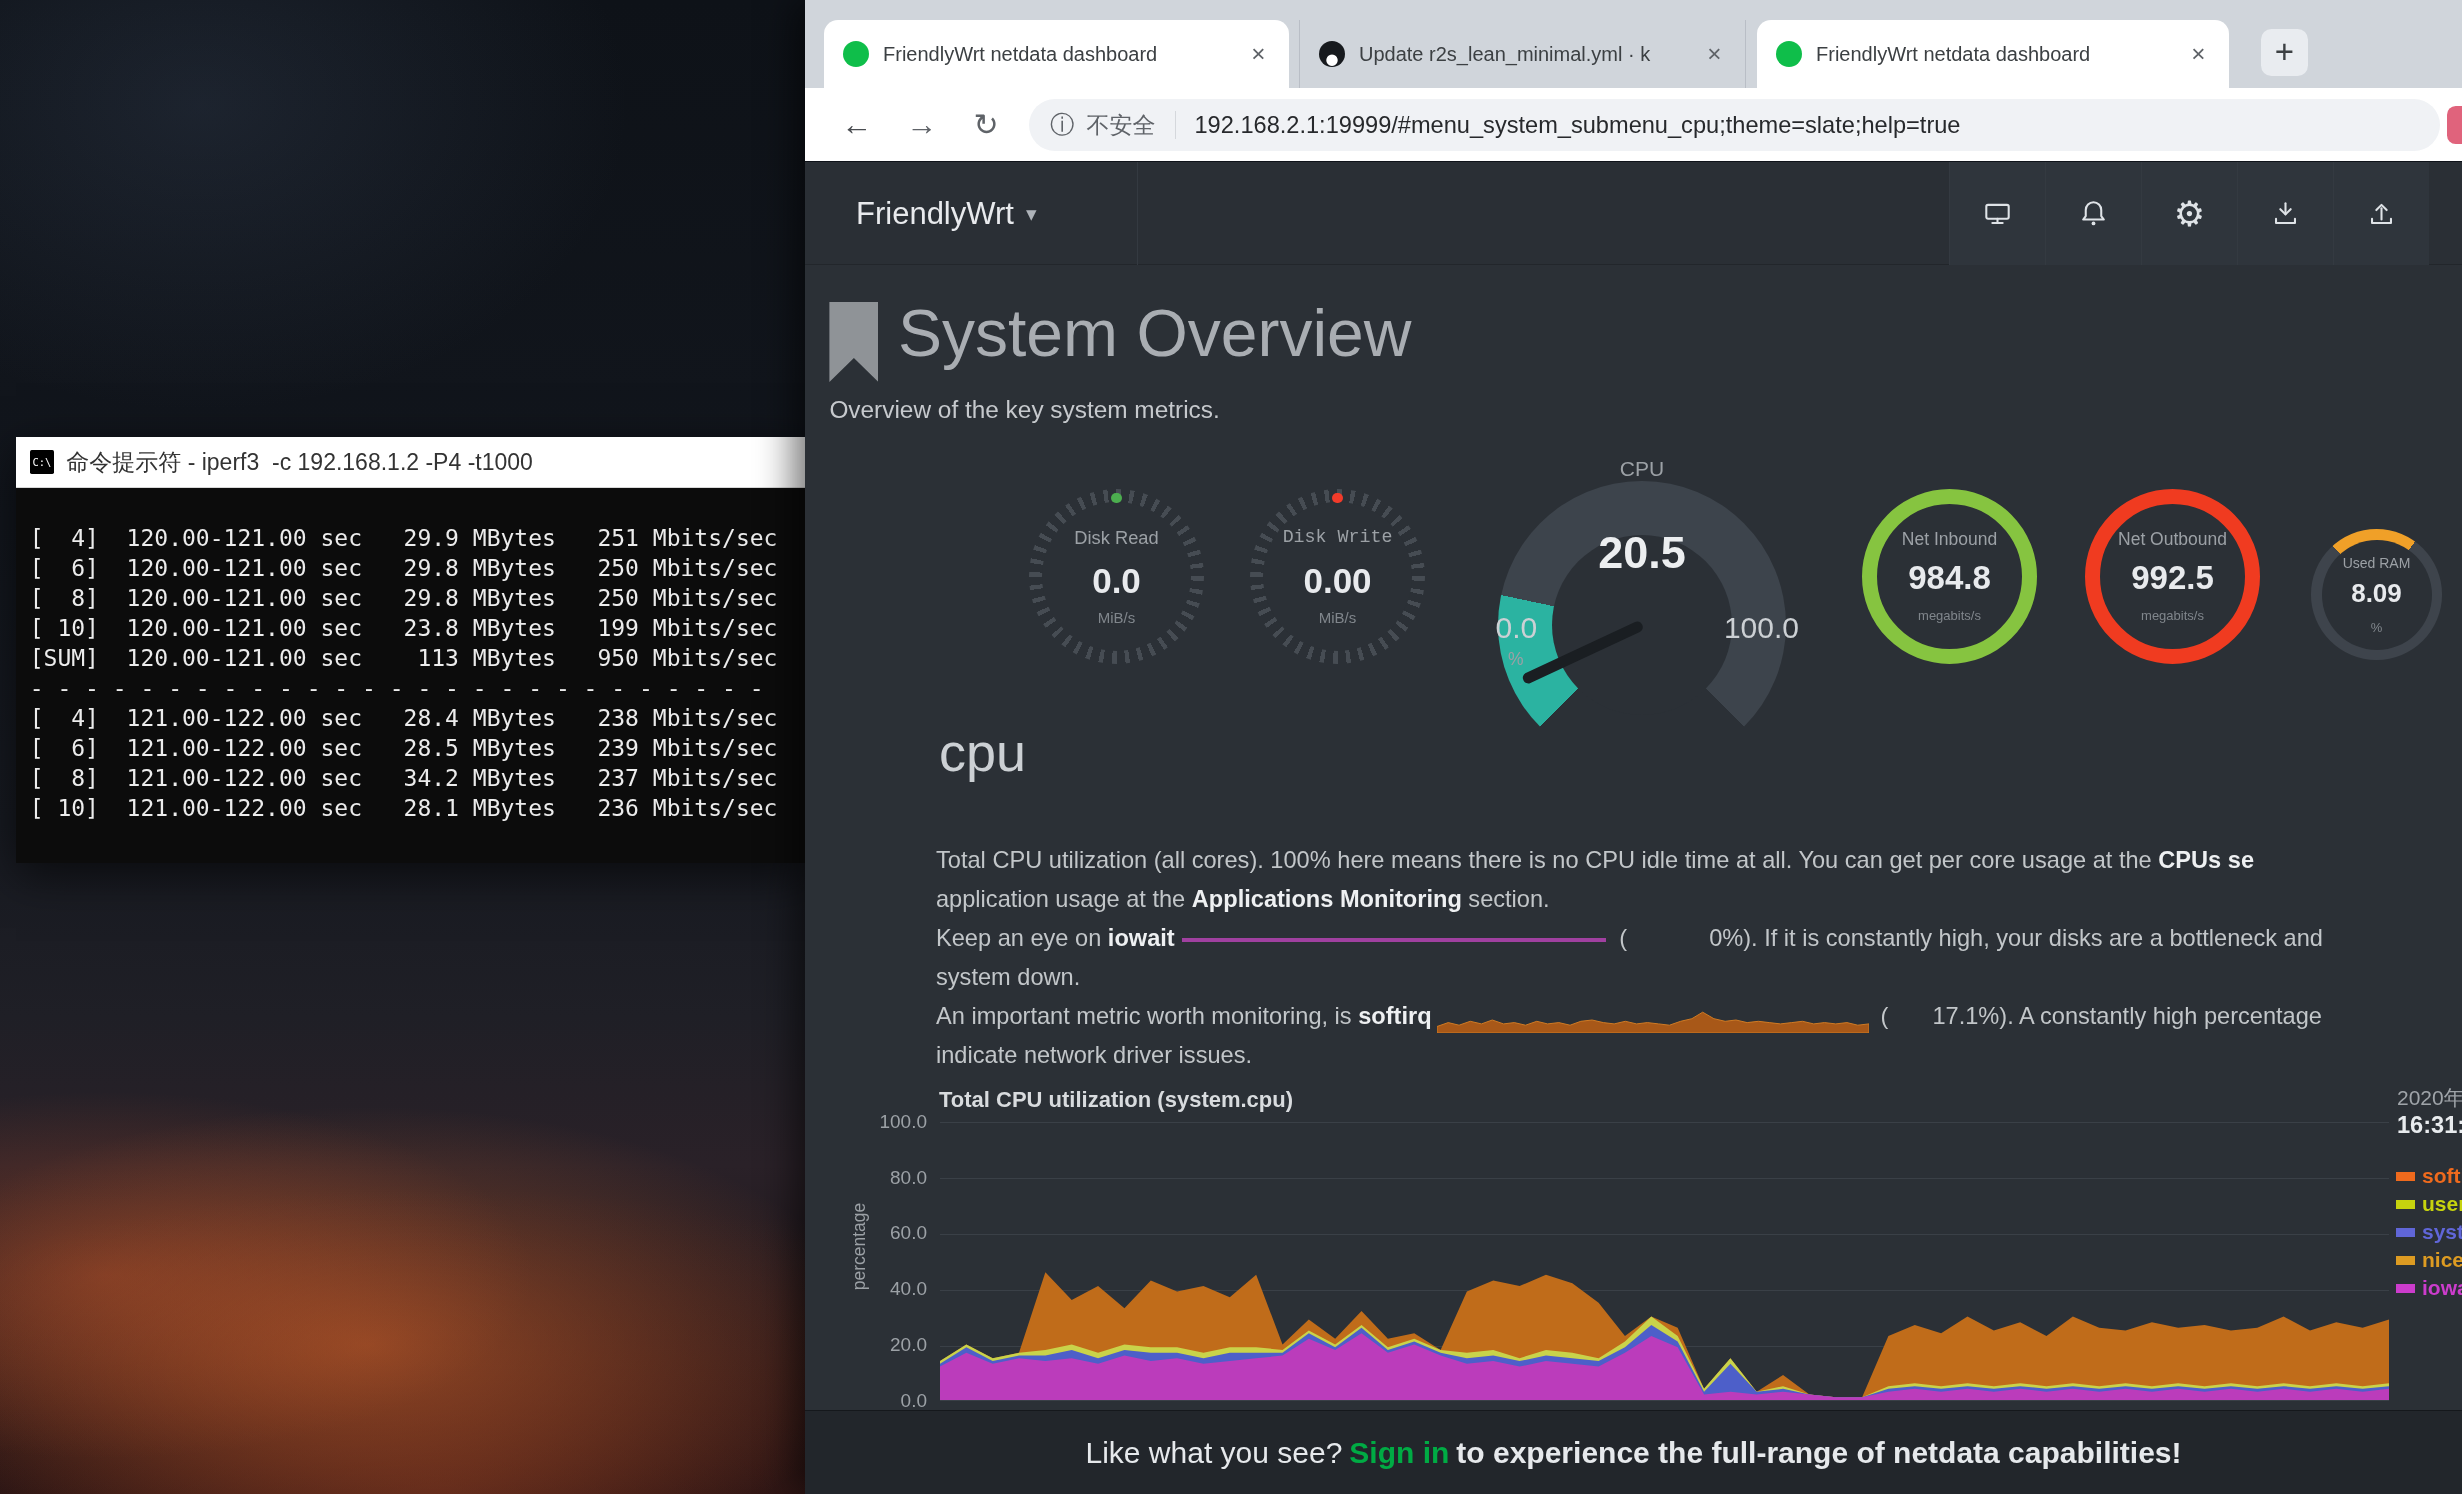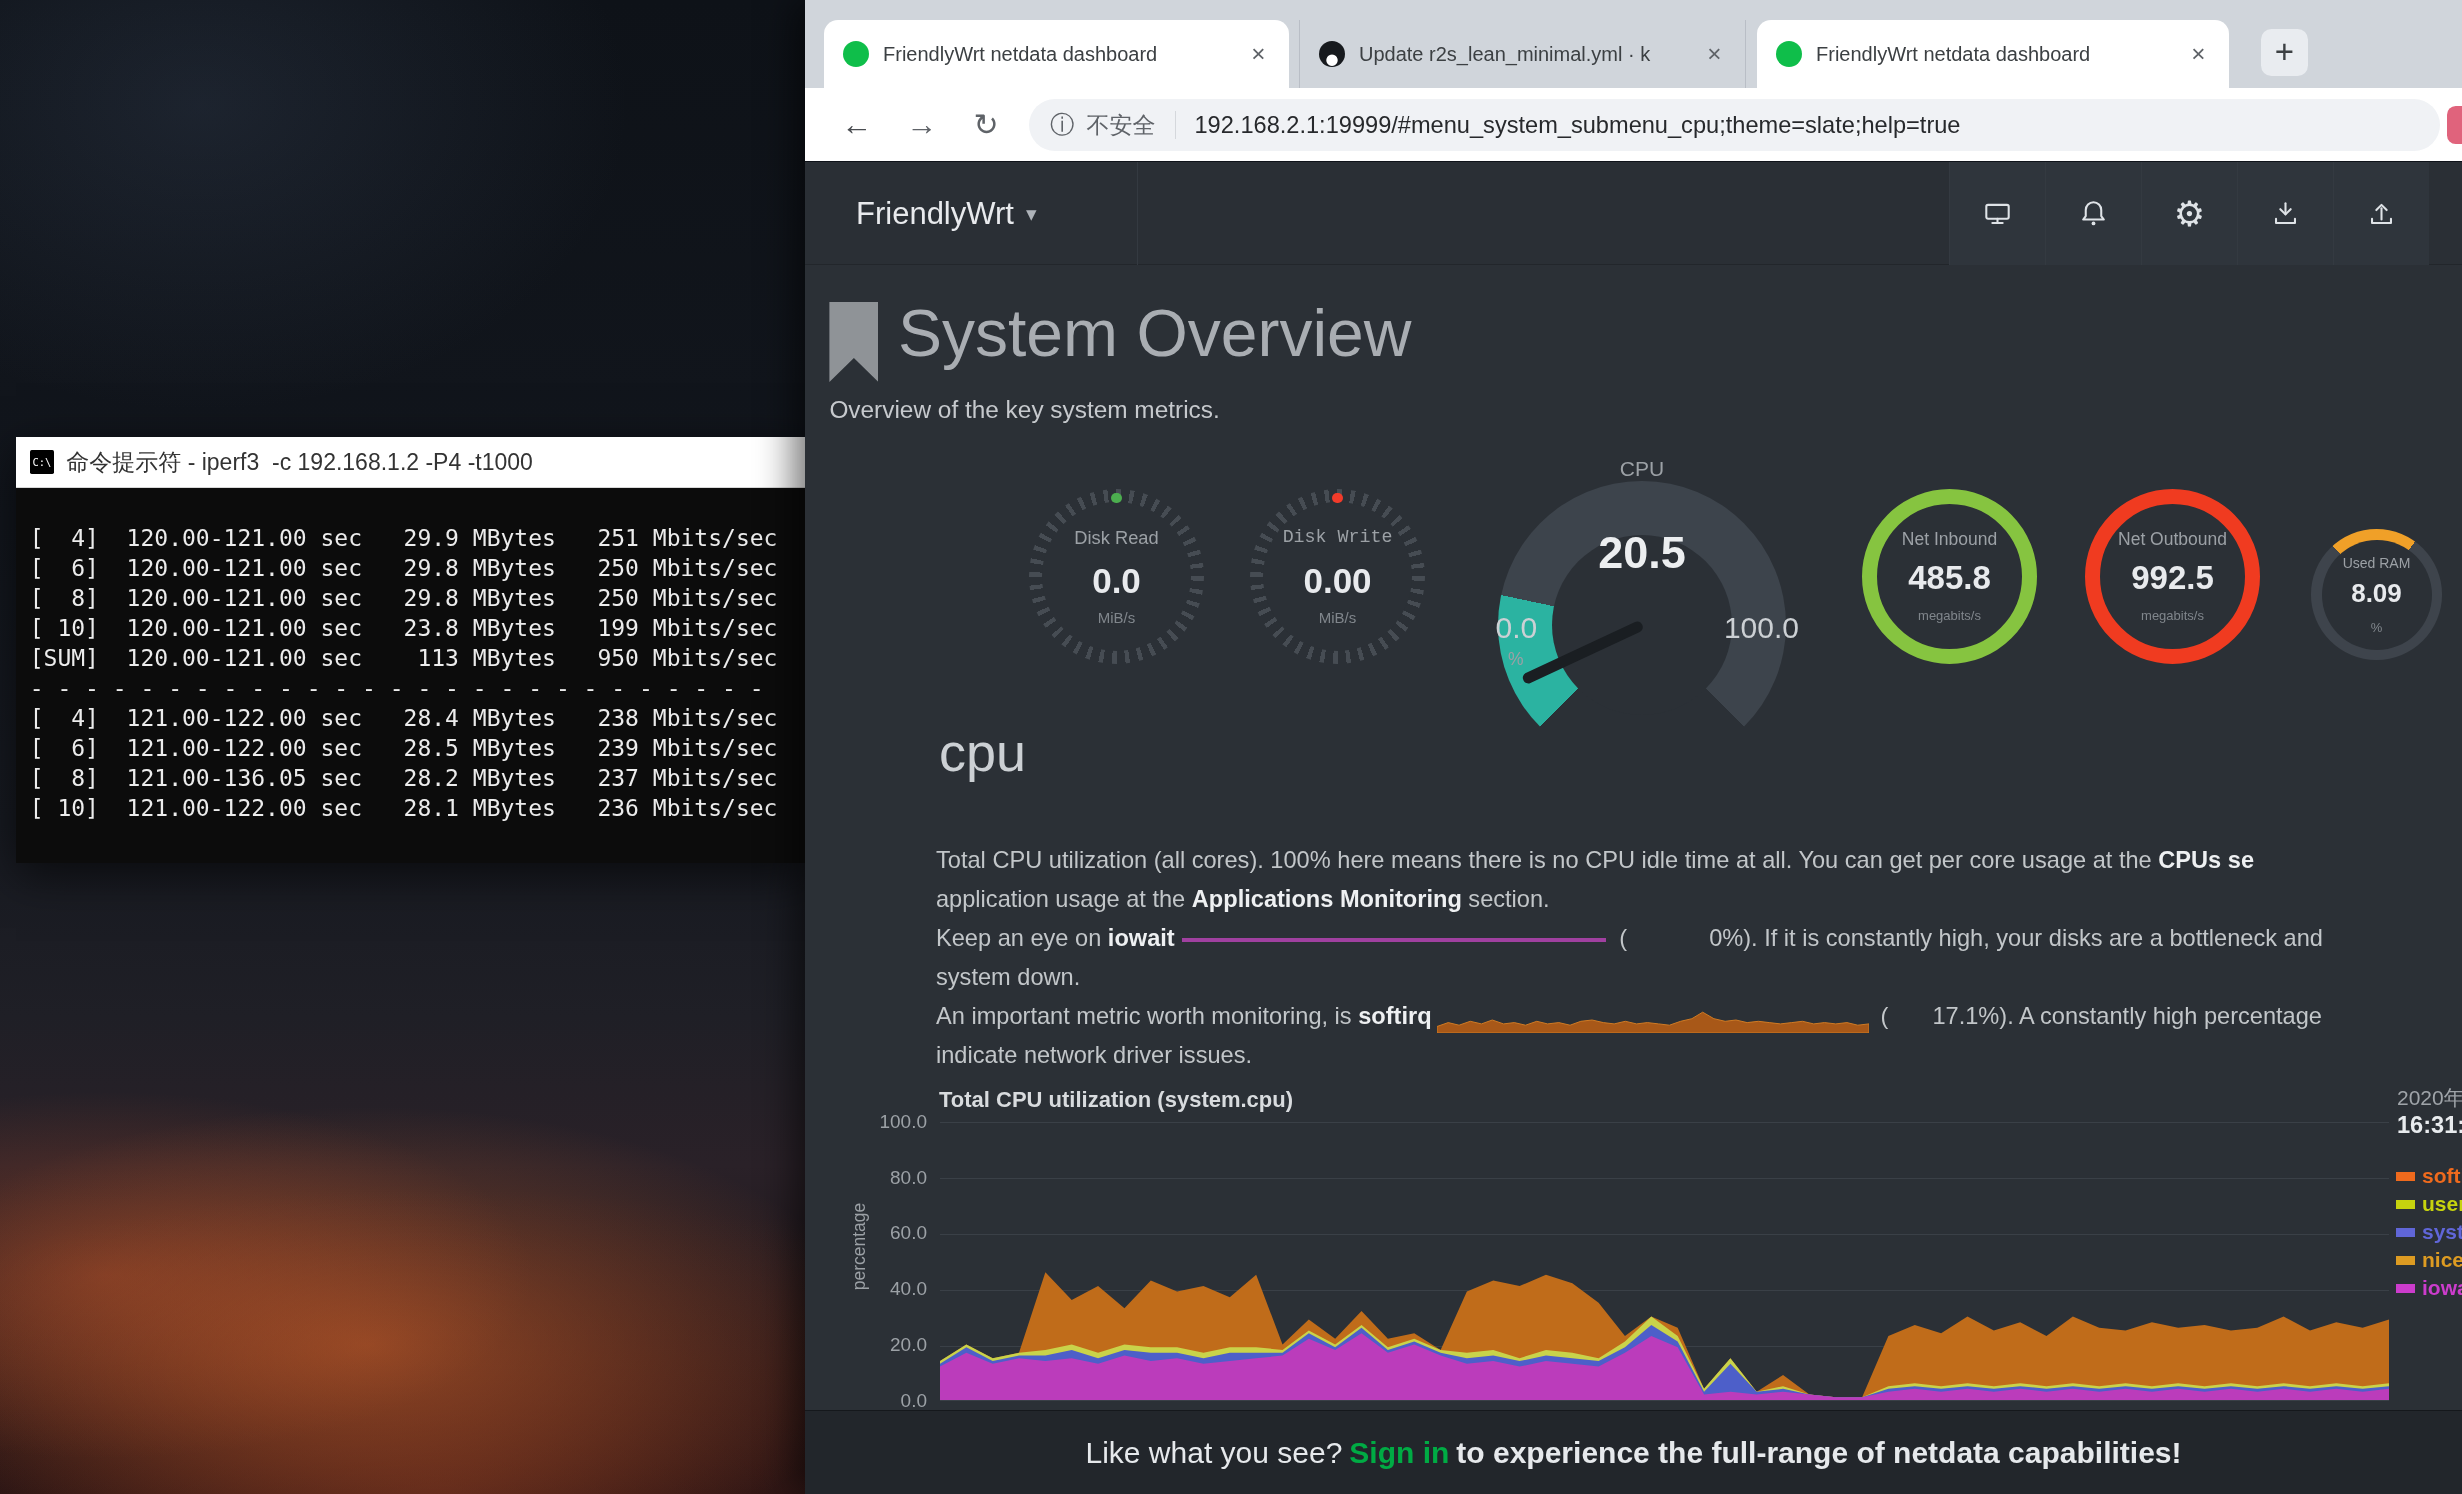--- a/index.html
+++ b/index.html
@@ -118,21 +118,21 @@
     </div>
     <div class="term-body" id="terminal-lines">
         <div class="term-line">[  4]  120.00-121.00 sec   29.9 MBytes   251 Mbits/sec</div>
         <div class="term-line">[  6]  120.00-121.00 sec   29.8 MBytes   250 Mbits/sec</div>
         <div class="term-line">[  8]  120.00-121.00 sec   29.8 MBytes   250 Mbits/sec</div>
         <div class="term-line">[ 10]  120.00-121.00 sec   23.8 MBytes   199 Mbits/sec</div>
         <div class="term-line">[SUM]  120.00-121.00 sec    113 MBytes   950 Mbits/sec</div>
         <div class="term-line">- - - - - - - - - - - - - - - - - - - - - - - - - - -</div>
         <div class="term-line">[  4]  121.00-122.00 sec   28.4 MBytes   238 Mbits/sec</div>
         <div class="term-line">[  6]  121.00-122.00 sec   28.5 MBytes   239 Mbits/sec</div>
-        <div class="term-line">[  8]  121.00-136.05 sec   28.2 MBytes   237 Mbits/sec</div>
+        <div class="term-line">[  8]  121.00-122.00 sec   34.2 MBytes   237 Mbits/sec</div>
         <div class="term-line">[ 10]  121.00-122.00 sec   28.1 MBytes   236 Mbits/sec</div>
       </div>
   </div>
 
   <div class="browser">
 
     <div class="tabstrip">
       <div class="tab active" style="left:19px;width:465px;">
         <span class="fav fav-netdata"></span>
         <span class="tab-title">FriendlyWrt netdata dashboard</span>
@@ -232,21 +232,21 @@
         </div>
         <div class="cpu-value">20.5</div>
         <div class="cpu-min">0.0</div>
         <div class="cpu-max">100.0</div>
         <div class="cpu-pct">%</div>
       </div>
 
       <div class="gauge" style="left:1057px;top:327px;width:175px;height:175px;">
         <div class="ring ring-in"></div>
         <div class="g-label" style="top:40px;font-size:17.5px;">Net Inbound</div>
-        <div class="g-value" style="top:70px;font-size:33px;">485.8</div>
+        <div class="g-value" style="top:70px;font-size:33px;">984.8</div>
         <div class="g-unit" style="top:119px;font-size:13px;">megabits/s</div>
       </div>
 
       <div class="gauge" style="left:1280px;top:327px;width:175px;height:175px;">
         <div class="ring ring-out"></div>
         <div class="g-label" style="top:40px;font-size:17.5px;">Net Outbound</div>
         <div class="g-value" style="top:70px;font-size:33px;">992.5</div>
         <div class="g-unit" style="top:119px;font-size:13px;">megabits/s</div>
       </div>
 

